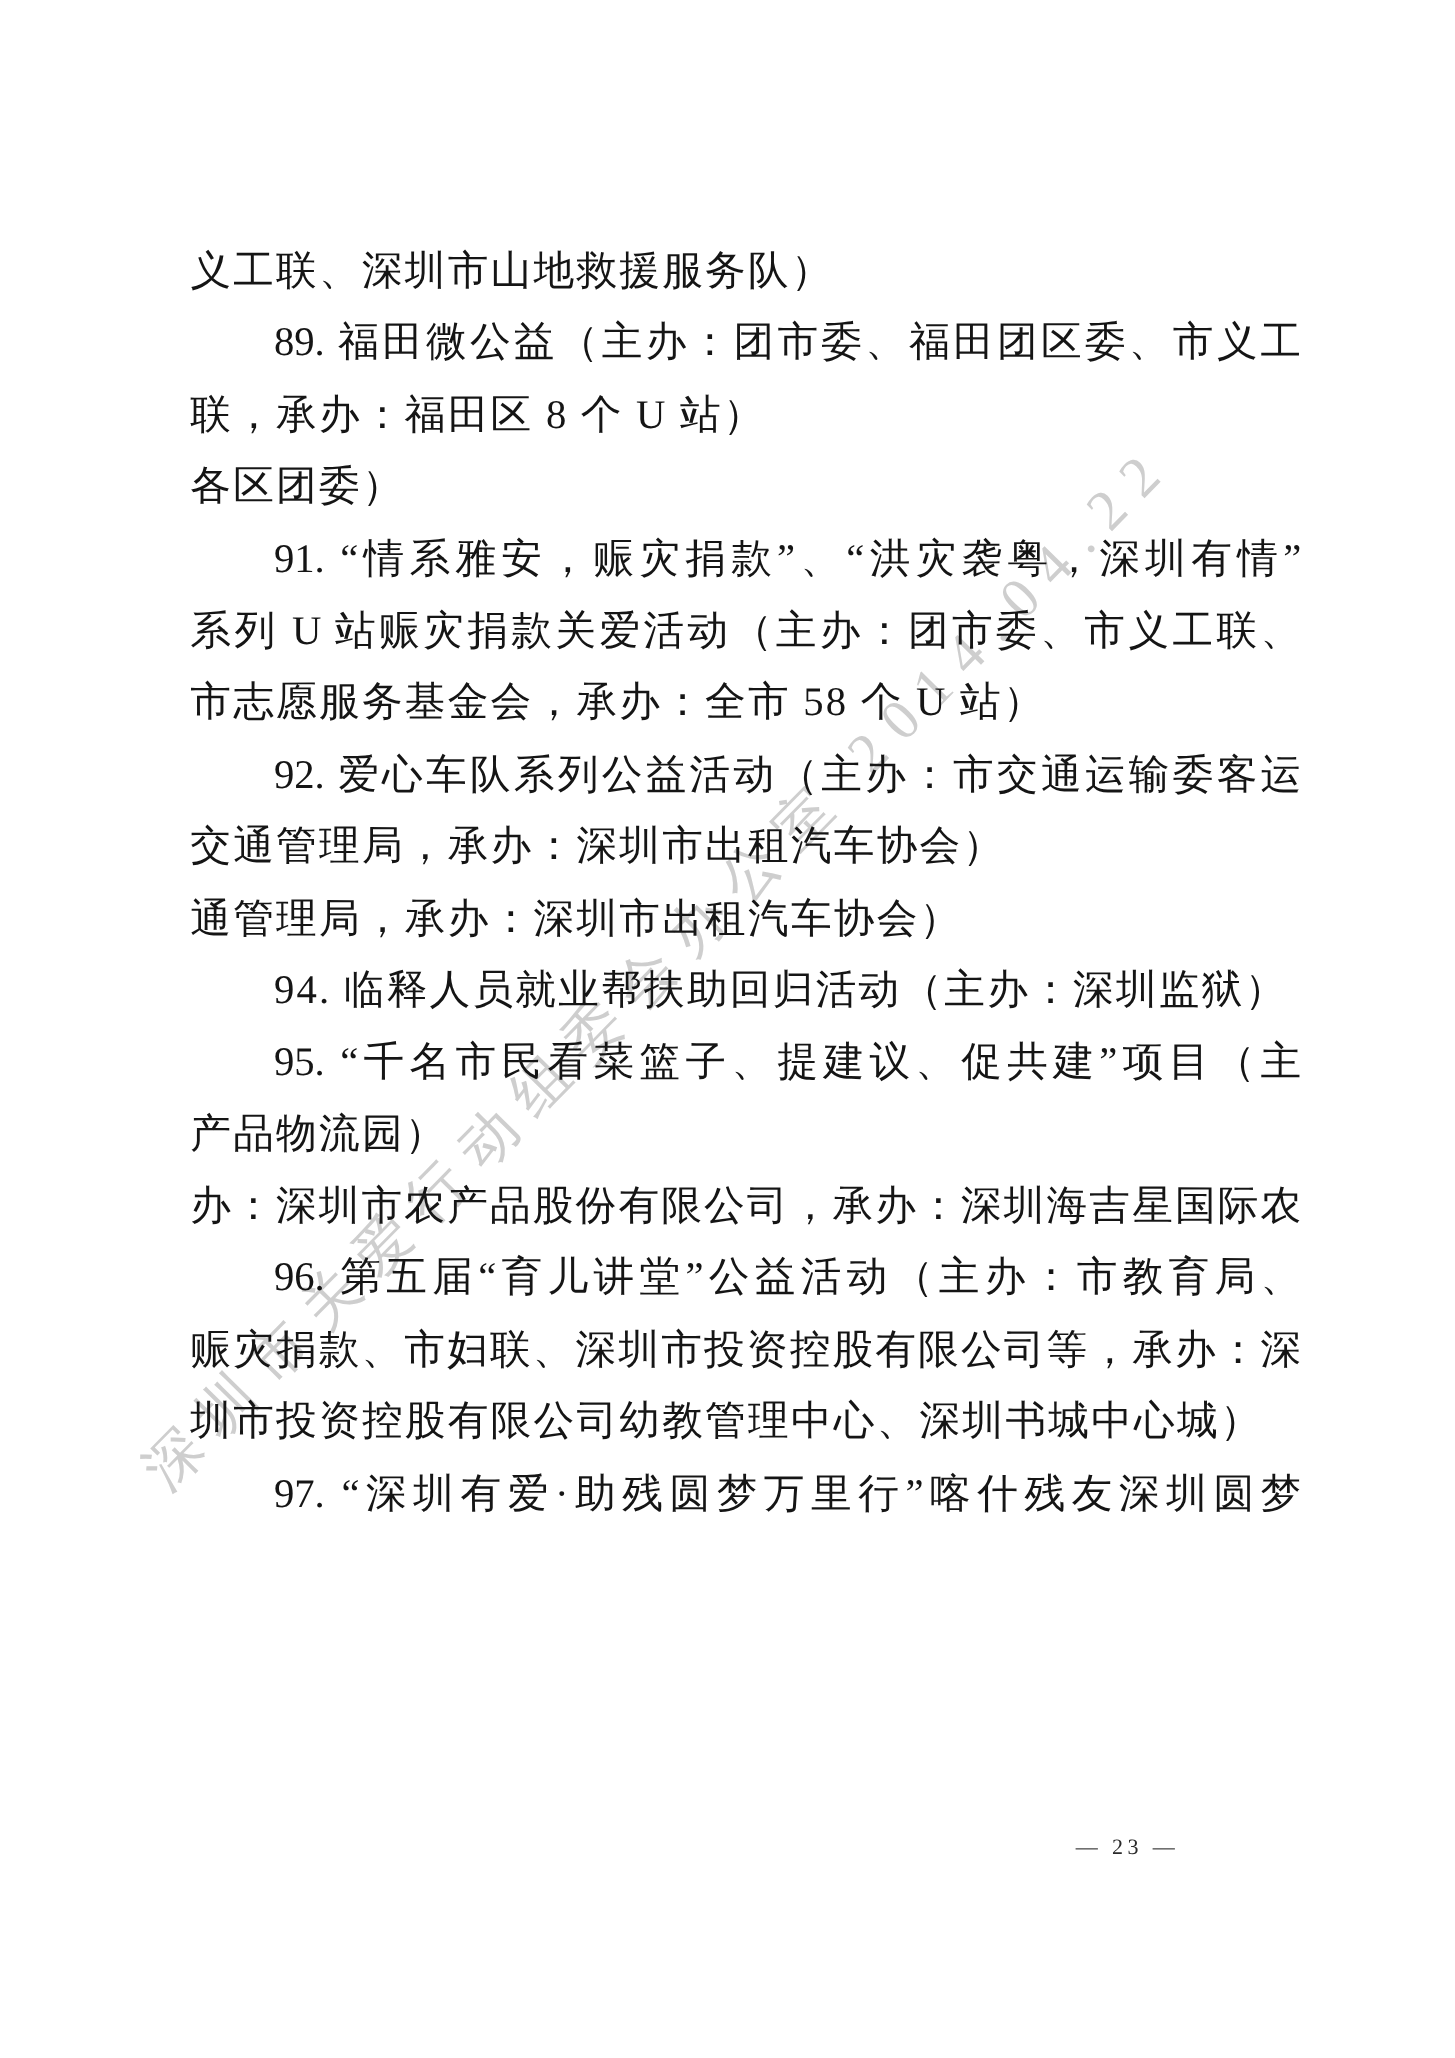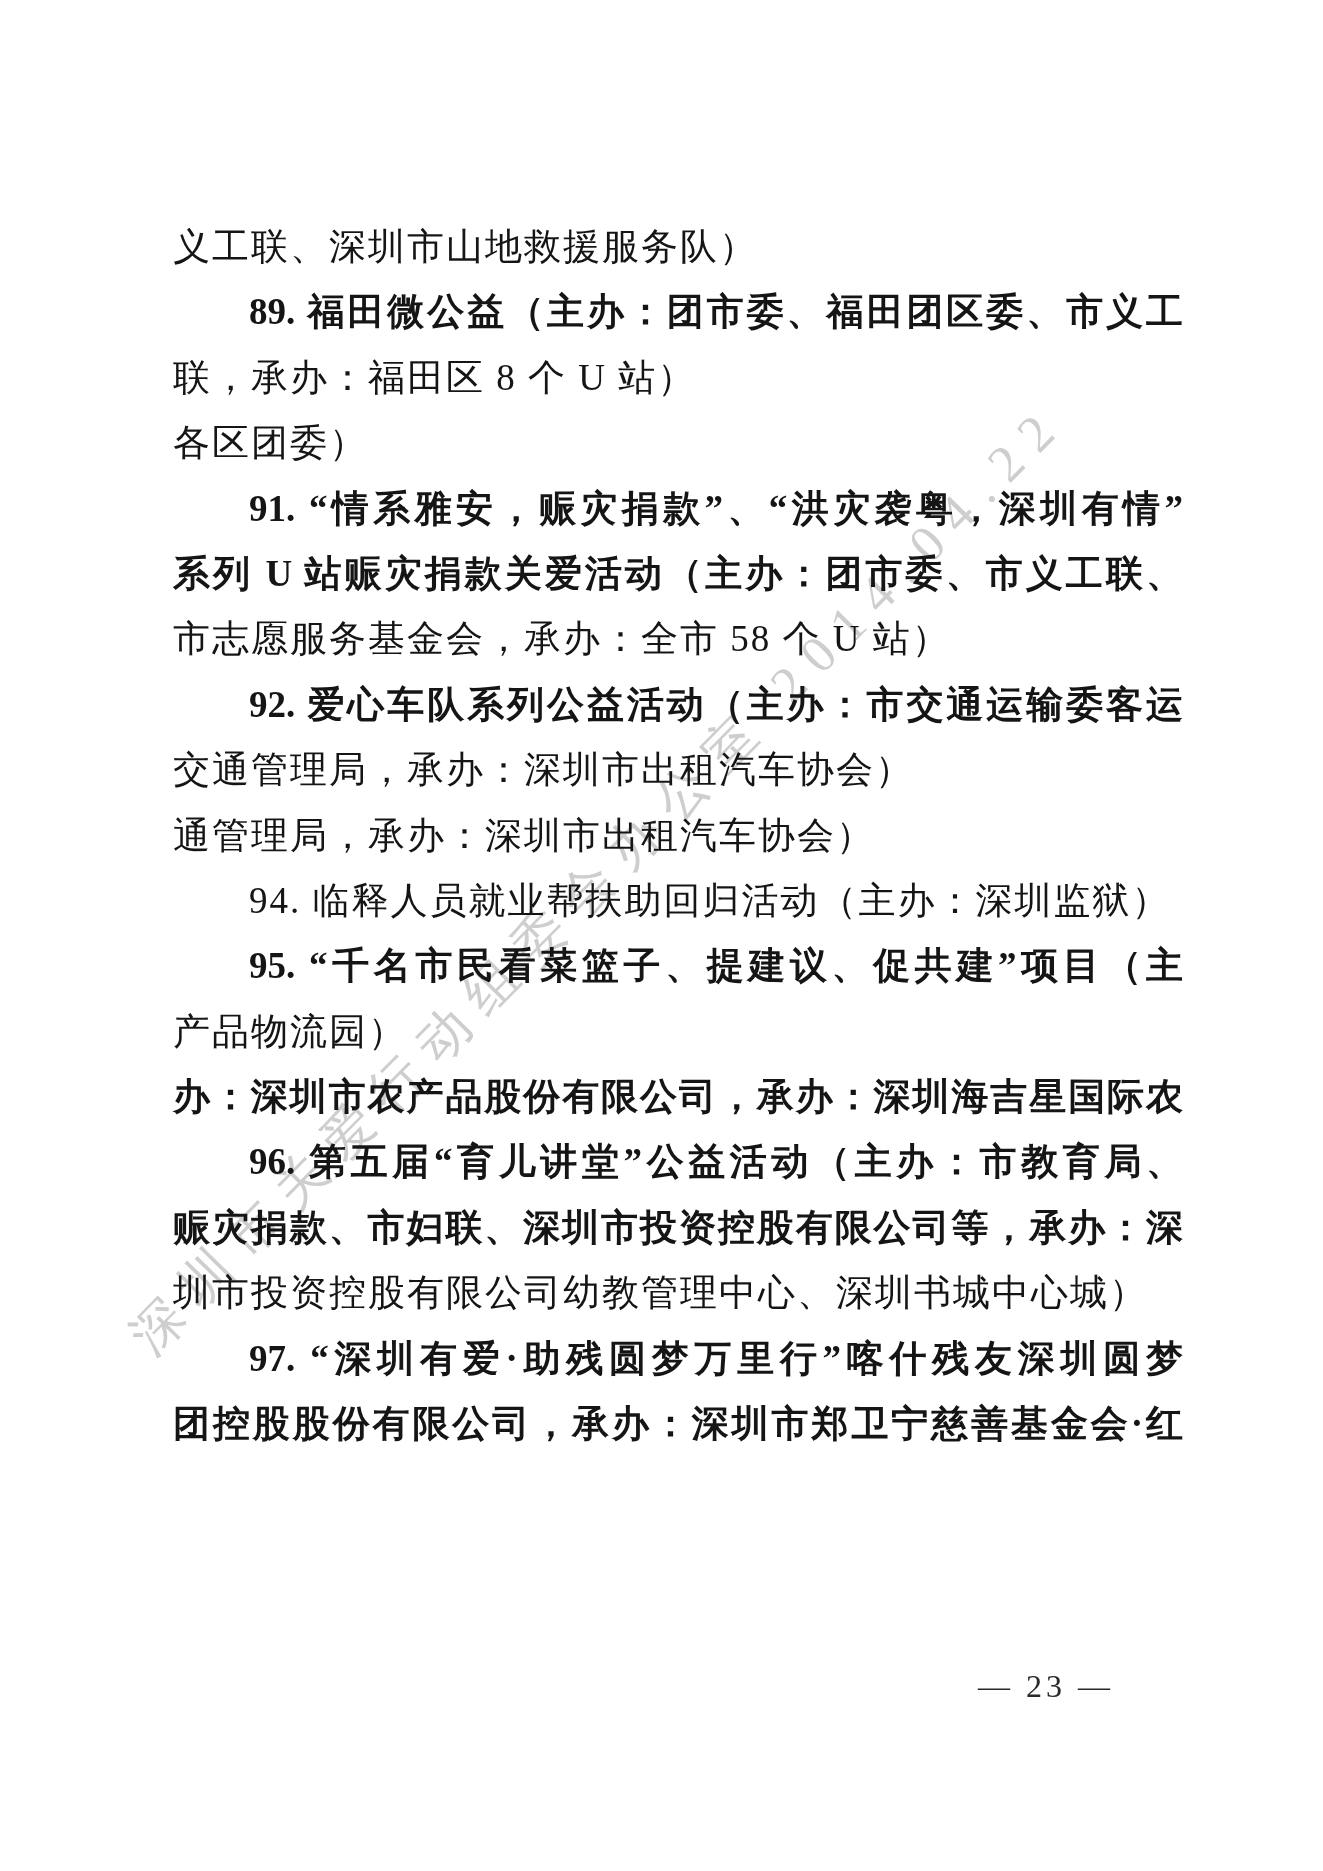--- a/index.html
+++ b/index.html
@@ -37,30 +37,29 @@
     white-space:nowrap;
     letter-spacing:2px;
     color:#151515;
   }
   .line.just{
     white-space:normal;
     letter-spacing:0;
     text-align:justify;
     text-align-last:justify;
     text-justify:inter-character;
-    font-weight:bold;
   }
   .line.indent{
     padding-left:76px;
   }
   .pagenum{
     position:absolute;
     top:1668px;
     left:978px;
-    font-size:32px;
+    font-size:20px;
     letter-spacing:4px;
     color:#2a2a2a;
     z-index:1;
   }
 </style>
 </head>
 <body>
 
 <div class="watermark">深圳市关爱行动组委会办公室 2014.04.22</div>
 
@@ -76,16 +75,15 @@
   <div class="line">交通管理局，承办：深圳市出租汽车协会）</div>
   <div class="line">通管理局，承办：深圳市出租汽车协会）</div>
   <div class="line indent">94. 临释人员就业帮扶助回归活动（主办：深圳监狱）</div>
   <div class="line indent just">95. “千名市民看菜篮子、提建议、促共建”项目（主</div>
   <div class="line">产品物流园）</div>
   <div class="line just">办：深圳市农产品股份有限公司，承办：深圳海吉星国际农</div>
   <div class="line indent just">96. 第五届“育儿讲堂”公益活动（主办：市教育局、</div>
   <div class="line just">赈灾捐款、市妇联、深圳市投资控股有限公司等，承办：深</div>
   <div class="line">圳市投资控股有限公司幼教管理中心、深圳书城中心城）</div>
   <div class="line indent just">97. “深圳有爱·助残圆梦万里行”喀什残友深圳圆梦</div>
-  <div class="line just">团控股股份有限公司，承办：深圳市郑卫宁慈善基金会·红</div>
 </div>
 
 <div class="pagenum">— 23 —</div>
 
 </body></html>

